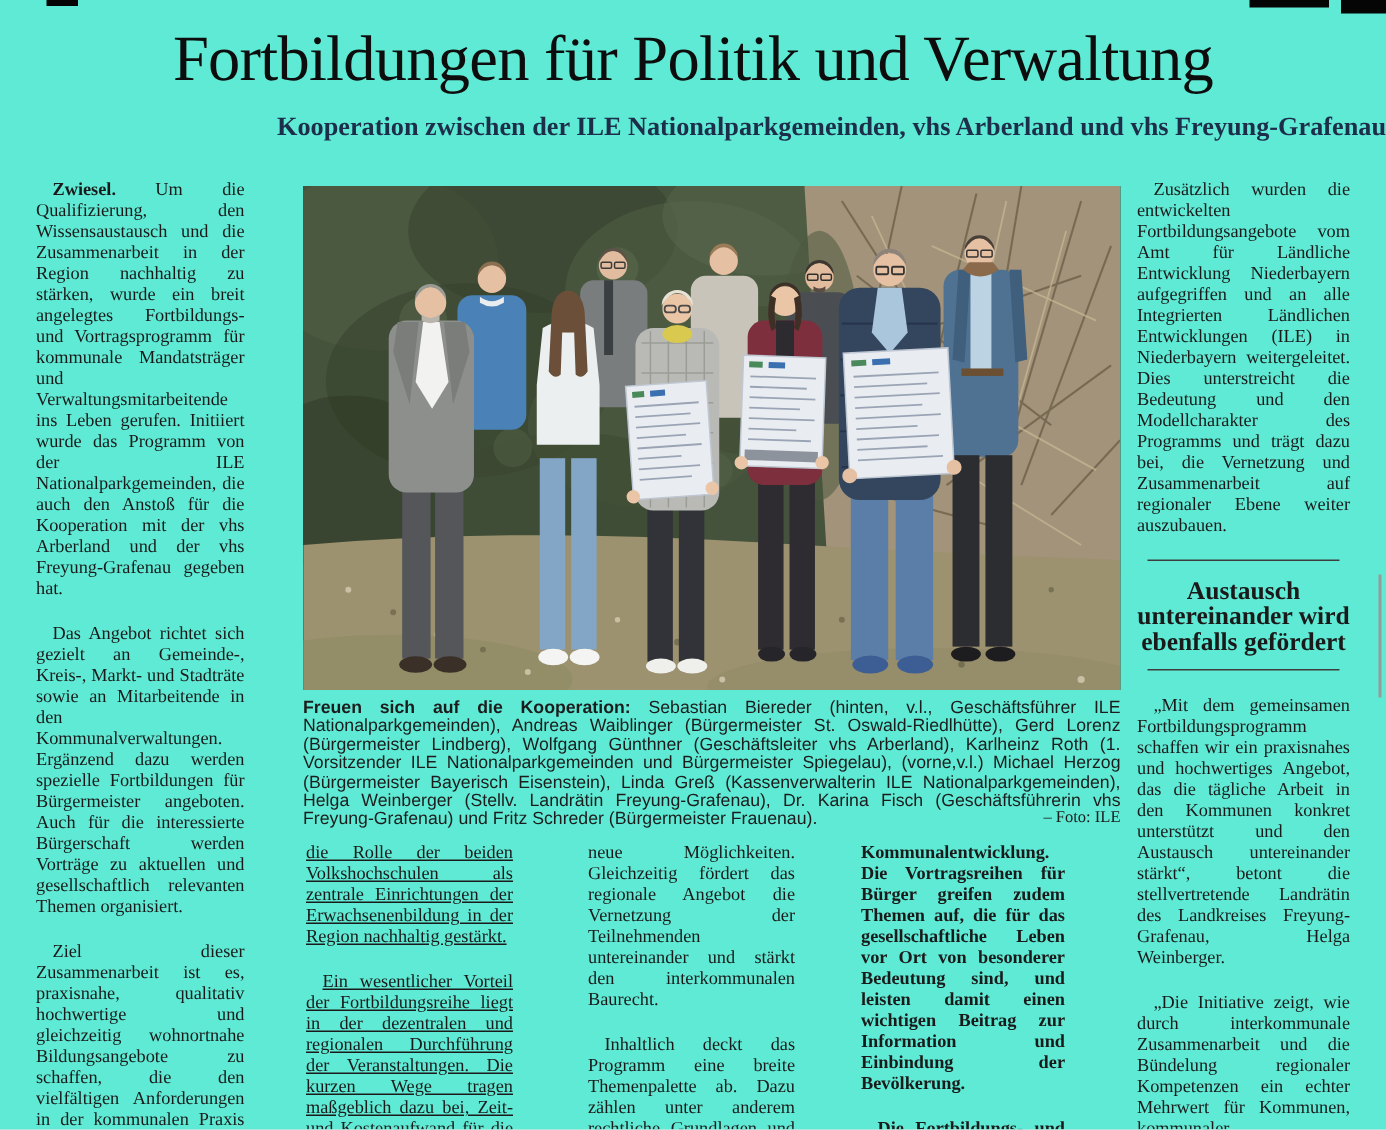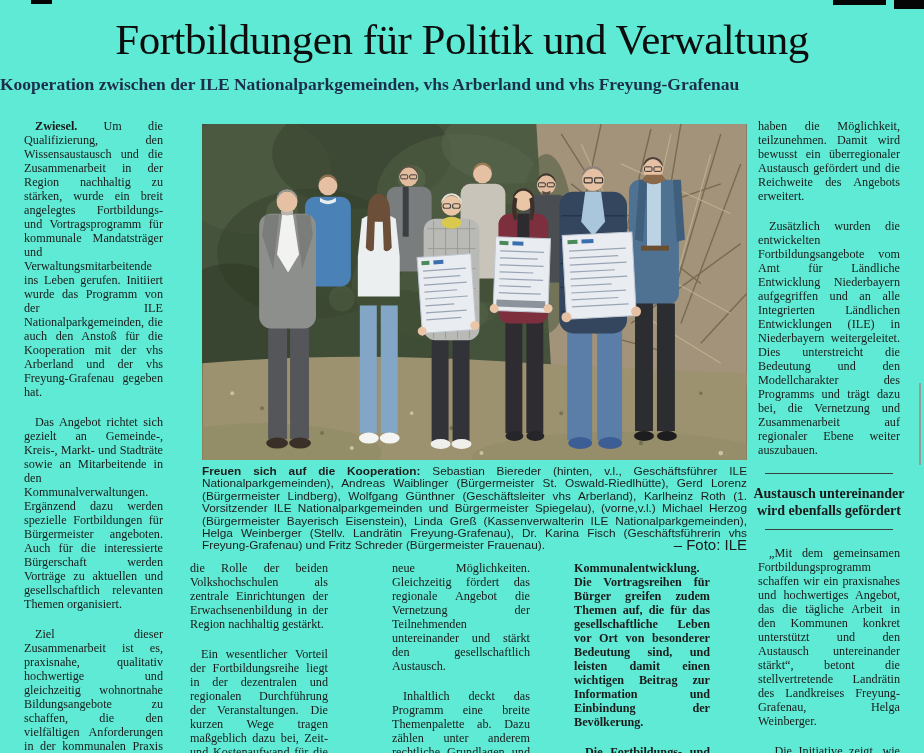--- a/index.html
+++ b/index.html
@@ -4,41 +4,41 @@
 <style>
   html,body{margin:0;padding:0;background:#e8e8e8;}
   .page{position:relative;width:924px;height:753px;background:#5eead4;overflow:hidden;
         font-family:"Liberation Serif", serif;color:#1a1a1a;}
   
   .artifact{position:absolute;background:#050505;}
   .edge-line{position:absolute;background:#9a9a9a;}
   
   .headline{position:absolute;left:0;top:16px;width:924px;text-align:center;
             font-size:43px;line-height:48px;color:#0d0d0d;letter-spacing:-0.5px;}
-  .subhead{position:absolute;left:0;top:74px;width:924px;text-align:left;
+  .subhead{position:absolute;left:0;top:74px;width:924px;text-align:right;
            font-weight:bold;font-size:17.5px;color:#1c2e4a;}
   
   .col{position:absolute;text-align:justify;font-size:12.2px;line-height:14px;
        hyphens:auto;-webkit-hyphens:auto;overflow:hidden;}
   .col p{margin:16px;}
   .col p.indent{text-indent:11px;}
   .dateline{font-weight:bold;}
   .crosshead{margin:6px 0 4px 0;text-align:center;}
   .crosshead .rule{width:112px;height:0;border-top:1px solid #3d3d3d;margin:0 auto;}
-  .crosshead .ch-text{font-weight:bold;font-size:14px;line-height:17px;
+  .crosshead .ch-text{font-weight:bold;font-size:17px;line-height:17px;
                       padding:11px 0 10px 0;text-align:center;text-indent:0;}
   
   .photo-block{position:absolute;left:186px;top:108px;width:545px;}
   .photo-frame{width:545px;height:336px;overflow:hidden;background:#45523c;}
   .photo-frame svg{display:block;}
   .caption{margin-top:5px;font-family:"Liberation Sans", sans-serif;
            font-size:11.8px;line-height:12.4px;text-align:justify;color:#1c1c1c;
            hyphens:auto;-webkit-hyphens:auto;}
   .caption .cap-lead{font-weight:bold;}
-  .caption .credit{float:right;font-size:15px;padding-left:6px;}
+  .caption .credit{float:right;font-size:11px;padding-left:6px;font-family:Liberation Serif, serif;}
 </style>
 </head>
 <body>
 
 <div class="page">
 
   <div class="artifact" style="left:31px;top:0;width:21px;height:4px;"></div>
   <div class="artifact" style="left:833px;top:0;width:53px;height:5px;"></div>
   <div class="artifact" style="left:894px;top:0;width:30px;height:9px;"></div>
   <div class="edge-line" style="left:919px;top:383px;width:2px;height:82px;"></div>
@@ -304,37 +304,36 @@
           <circle cx="433" cy="190" r="5" fill="#e6c0a3"></circle>
         </g>
       </svg>
     </div>
     <figcaption class="caption">
       <span class="cap-lead">Freuen sich auf die Kooperation:</span><span> Sebastian Biereder (hinten, v.l., Geschäftsführer ILE Nationalparkgemeinden), Andreas Waiblinger (Bürgermeister St. Oswald-Riedlhütte), Gerd Lorenz (Bürgermeister Lindberg), Wolfgang Günthner (Geschäftsleiter vhs Arberland), Karlheinz Roth (1. Vorsitzender ILE Nationalparkgemeinden und Bürgermeister Spiegelau), (vorne,v.l.) Michael Herzog (Bürgermeister Bayerisch Eisenstein), Linda Greß (Kassenverwalterin ILE Nationalparkgemeinden), Helga Weinberger (Stellv. Landrätin Freyung-Grafenau), Dr. Karina Fisch (Geschäftsführerin vhs Freyung-Grafenau) und Fritz Schreder (Bürgermeister Frauenau).</span>
       <span class="credit">– Foto: ILE</span>
     </figcaption>
   </figure>
 
-  <div class="col" style="left:174px;top:545px;width:170px;height:208px;">
+  <div class="col" style="left:188px;top:545px;width:170px;height:208px;text-decoration:underline;">
     <p>die Rolle der beiden Volkshochschulen als zentrale Einrichtungen der Erwachsenenbildung in der Region nachhaltig gestärkt.</p>
     <p class="indent">Ein wesentlicher Vorteil der Fortbildungsreihe liegt in der dezentralen und regionalen Durchführung der Veranstaltungen. Die kurzen Wege tragen maßgeblich dazu bei, Zeit- und Kostenaufwand für die Teilnehmenden und Kommunen zu reduzieren. Insbesondere für Teilzeitmitarbeitende in den Verwaltungen eröffnet dies</p>
   </div>
 
   <div class="col" style="left:376px;top:545px;width:170px;height:208px;">
-    <p>neue Möglichkeiten. Gleichzeitig fördert das regionale Angebot die Vernetzung der Teilnehmenden untereinander und stärkt den gesellschaftlich Austausch.</p>
+    <p>neue Möglichkeiten. Gleichzeitig fördert das regionale Angebot die Vernetzung der Teilnehmenden untereinander und stärkt den interkommunalen Baurecht.</p>
     <p class="indent">Inhaltlich deckt das Programm eine breite Themenpalette ab. Dazu zählen unter anderem rechtliche Grundlagen und aktuelle Entwicklungen im Kommunalrecht, Fragen der Verwaltungsmodernisierung und Digitalisierung, Baurecht sowie praxisorientierte Ansätze für eine zukunftsfähige</p>
   </div>
 
   <div class="col" style="left:558px;top:545px;width:168px;height:208px;font-weight:bold;">
     <p>Kommunalentwicklung. Die Vortragsreihen für Bürger greifen zudem Themen auf, die für das gesellschaftliche Leben vor Ort von besonderer Bedeutung sind, und leisten damit einen wichtigen Beitrag zur Information und Einbindung der Bevölkerung.</p>
     <p class="indent">Die Fortbildungs- und Vortragsangebote stehen ausdrücklich nicht nur den Vertreterinnen und Vertretern der ILE-Nationalparkgemeinden offen. Auch Interessierte aus anderen Kommunen</p>
   </div>
 
   <div class="col" style="left:742px;top:103px;width:174px;height:650px;">
-    <p>haben die Möglichkeit, teilzunehmen. Damit wird bewusst ein überregionaler Austausch gefördert und die Reichweite des Angebots erweitert.</p>
     <p class="indent">Zusätzlich wurden die entwickelten Fortbildungsangebote vom Amt für Ländliche Entwicklung Niederbayern aufgegriffen und an alle Integrierten Ländlichen Entwicklungen (ILE) in Niederbayern weitergeleitet. Dies unterstreicht die Bedeutung und den Modellcharakter des Programms und trägt dazu bei, die Vernetzung und Zusammenarbeit auf regionaler Ebene weiter auszubauen.</p>
     <div class="crosshead">
       <div class="rule" style="width:128px;"></div>
       <div class="ch-text">Austausch untereinander wird ebenfalls gefördert</div>
       <div class="rule" style="width:128px;"></div>
     </div>
     <p class="indent">„Mit dem gemeinsamen Fortbildungsprogramm schaffen wir ein praxisnahes und hochwertiges Angebot, das die tägliche Arbeit in den Kommunen konkret unterstützt und den Austausch untereinander stärkt“, betont die stellvertretende Landrätin des Landkreises Freyung-Grafenau, Helga Weinberger.</p>
     <p class="indent">„Die Initiative zeigt, wie durch interkommunale Zusammenarbeit und die Bündelung regionaler Kompetenzen ein echter Mehrwert für Kommunen, kommunaler Entscheidungsträger und Bürgerschaft entstehen kann“, ergänzt der 4. Vorsitzende der ILE Nationalparkgemeinden, Karlheinz Roth.</p>
     <p class="indent"><span>Informationen und Anmeldemöglichkeiten zu den Fortbildungsangeboten und Vortragsreihen gibt es unter: www.ile-nationalparkgemeinden.de</span> </p>
   </div>

